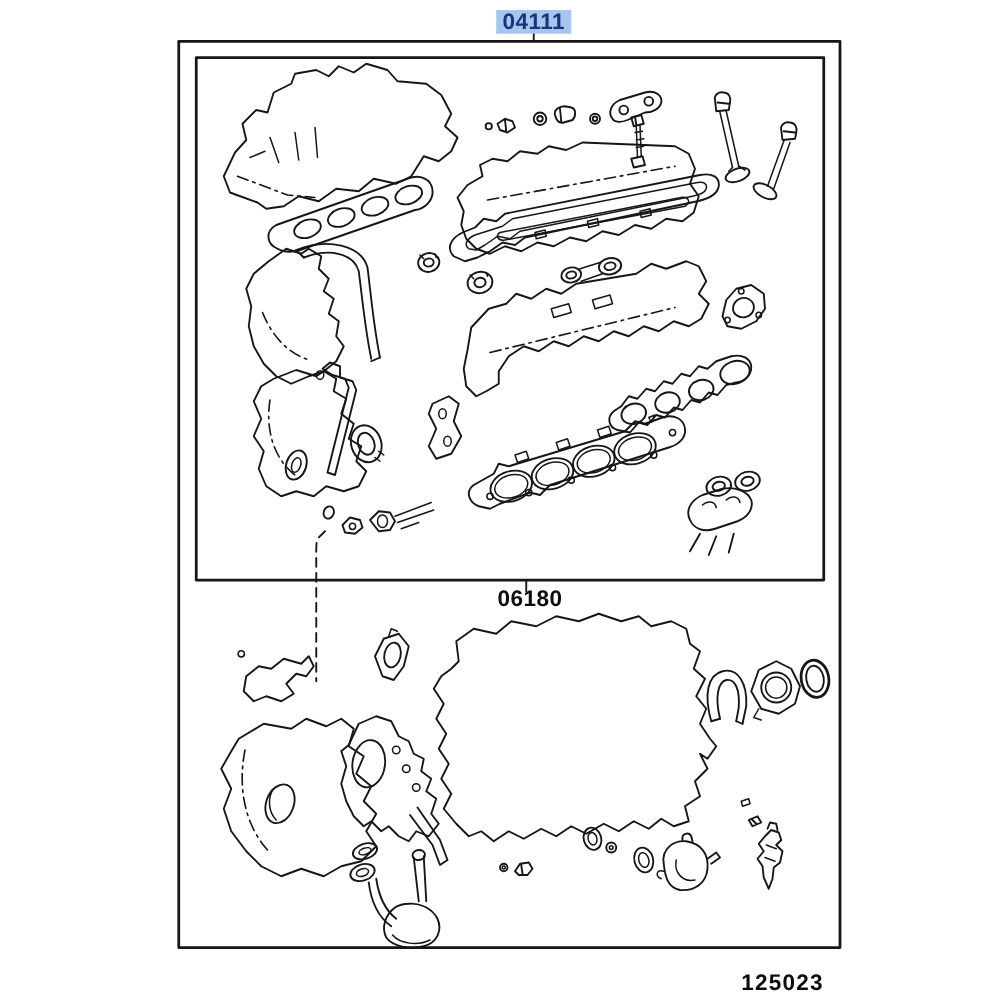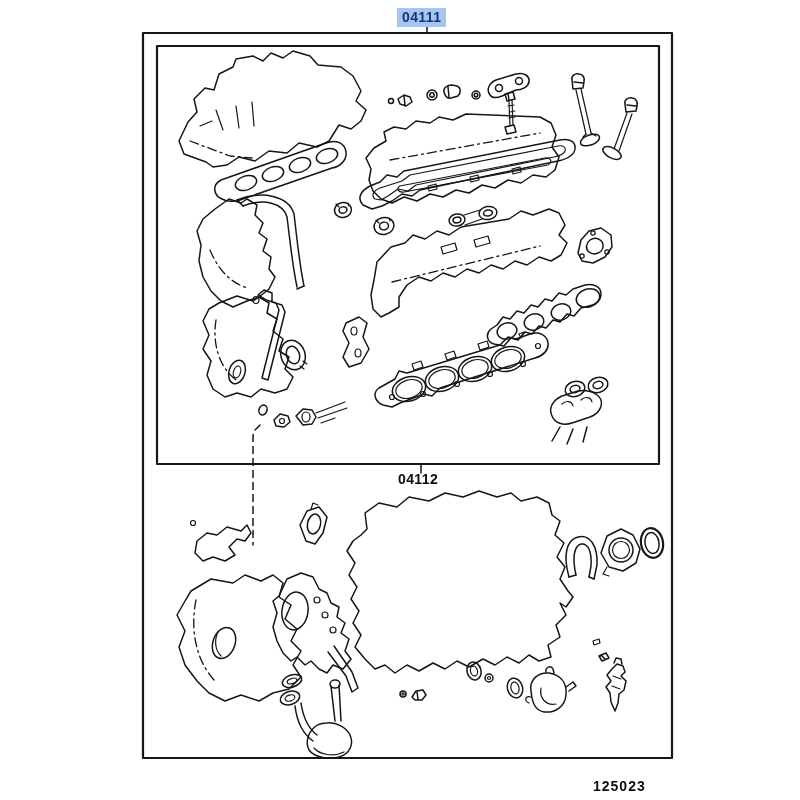--- a/index.html
+++ b/index.html
@@ -4,21 +4,21 @@
 <style>
   html,body{margin:0;padding:0;background:#fff;}
   .canvas{position:relative;width:800px;height:800px;background:var(--page-bg,#fff);
           font-family:"Liberation Sans",sans-serif;overflow:hidden;}
   .art{position:absolute;left:0;top:0;}
   .ln{stroke:var(--line,#161616);fill:none;stroke-width:1.5;stroke-linejoin:round;stroke-linecap:round;}
   .thick{stroke-width:2.2;}
   .thin{stroke-width:1.2;}
   .dd{stroke-dasharray:9 4 2 4;stroke-width:1.3;}
   .dash{stroke-dasharray:7 5;stroke-width:1.5;}
-  .part-label{position:absolute;font-weight:bold;font-size:14px;letter-spacing:.4px;
+  .part-label{position:absolute;font-weight:bold;font-size:18px;letter-spacing:.4px;
               color:var(--label-fg,#0d0d0d);line-height:18px;white-space:nowrap;}
   .hl{background:var(--hl-bg,#a5c6ee);color:var(--hl-fg,#17357e);padding:0 5px 1px;}
 </style>
 </head>
 <body>
 
 <div class="canvas">
 
   <svg class="art" width="800" height="800" viewBox="0 0 800 800">
 
@@ -296,16 +296,16 @@
 
     <g>
       <circle class="ln" cx="403" cy="694" r="3"></circle>
         <circle class="ln thin" cx="403" cy="694" r="1.2"></circle>
       <path class="ln" d="M412,697 L416,691 423,690 426,695 422,700 415,700 Z M417,692 L418,699"></path>
     </g>
   </svg>
 
   <div id="lbl-04111" class="part-label hl" style="left:397px;top:8px;">04111</div>
 
-  <div id="lbl-04112" class="part-label" style="left:398px;top:470px;">04112</div>
+  <div id="lbl-04112" class="part-label" style="left:398px;top:470px;">06180</div>
 
   <div id="lbl-110153" class="part-label" style="left:593px;top:777px;letter-spacing:1px;">125023</div>
 </div>
 
 </body></html>

